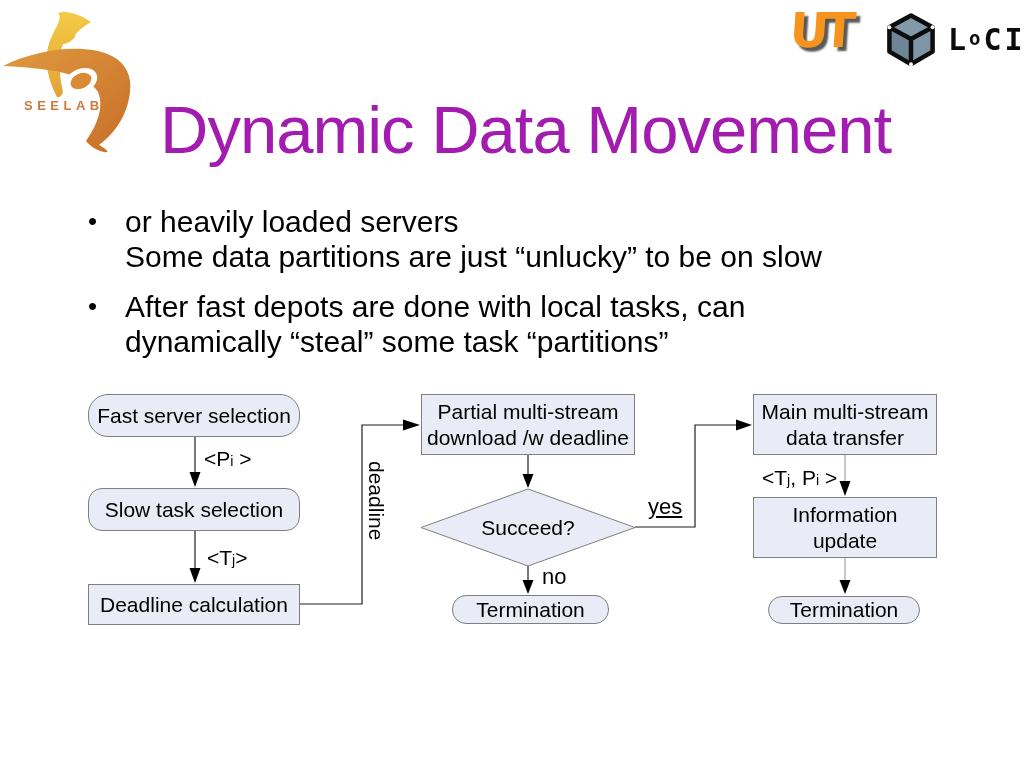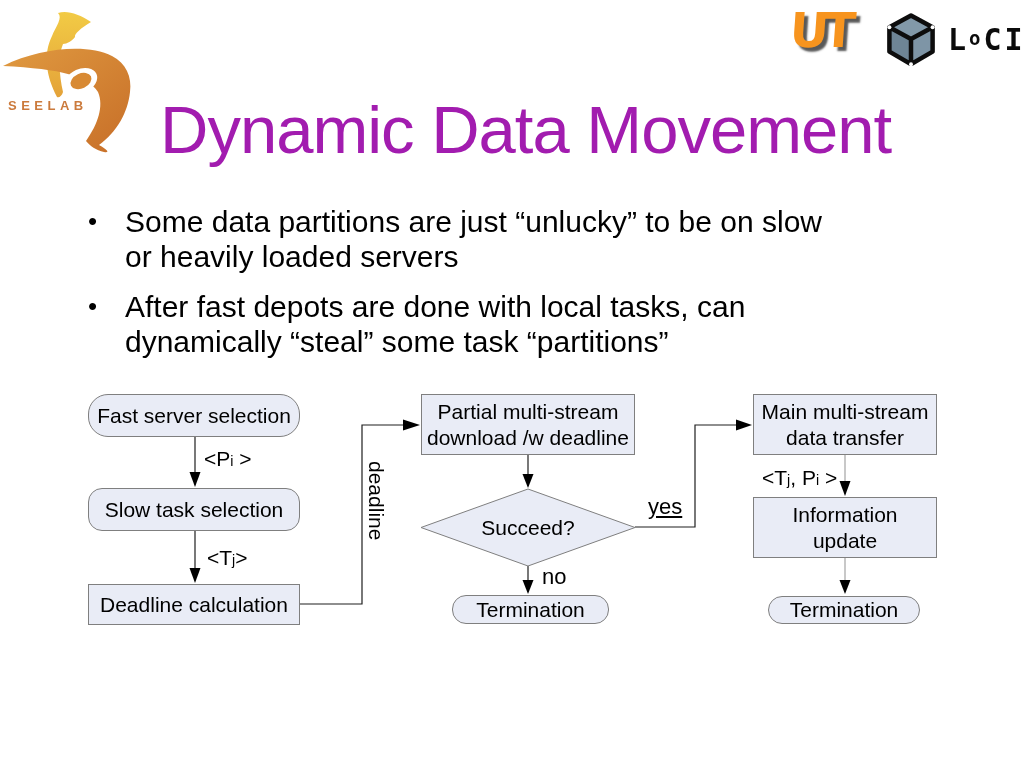--- a/index.html
+++ b/index.html
@@ -1,21 +1,21 @@
 <!DOCTYPE html>
 <html><head>
 <meta charset="utf-8">
 <style>
   html,body{margin:0;padding:0;background:#fff;}
   .slide{position:relative;width:1024px;height:768px;background:#ffffff;overflow:hidden;
          font-family:"Liberation Sans",sans-serif;color:#000;}
 
   
   .seelab-bird{position:absolute;left:0;top:0;width:180px;height:160px;}
-  .seelab-text{position:absolute;left:8px;top:98px;font-size:13px;font-weight:600;
+  .seelab-text{position:absolute;left:24px;top:98px;font-size:13px;font-weight:600;
                letter-spacing:4.5px;color:#CB7A3C;}
   .ut-logo{position:absolute;left:790px;top:2px;font-size:48px;font-weight:800;
            color:#F7941E;letter-spacing:-6px;transform:skewX(-4deg);
            text-shadow:4px 4px 2px rgba(60,60,60,0.85);font-family:"DejaVu Sans",sans-serif;}
   .loci-cube{position:absolute;left:884px;top:12px;width:54px;height:54px;}
   .loci-text{position:absolute;left:948px;top:22px;font-size:30px;font-weight:700;
              letter-spacing:3px;font-family:"DejaVu Sans Mono",monospace;color:#0b0b0b;}
   .loci-text .loci-o{font-size:19px;vertical-align:5px;font-weight:800;letter-spacing:3px;}
 
   
@@ -92,22 +92,22 @@
     <circle cx="30" cy="58" r="2.2" fill="#fff"></circle>
   </svg>
   <div class="loci-text"><span>L</span><span class="loci-o">o</span><span>CI</span></div>
 
   <div class="title">Dynamic Data Movement</div>
 
   <div class="bullets">
     <div class="bullet-item">
       <div class="bullet-marker">•</div>
       <div class="bullet-lines">
+        <div>or heavily loaded servers</div>
         <div>Some data partitions are just “unlucky” to be on slow</div>
-        <div>or heavily loaded servers</div>
       </div>
     </div>
     <div class="bullet-item">
       <div class="bullet-marker">•</div>
       <div class="bullet-lines">
         <div>After fast depots are done with local tasks, can</div>
         <div>dynamically “steal” some task “partitions”</div>
       </div>
     </div>
   </div>

